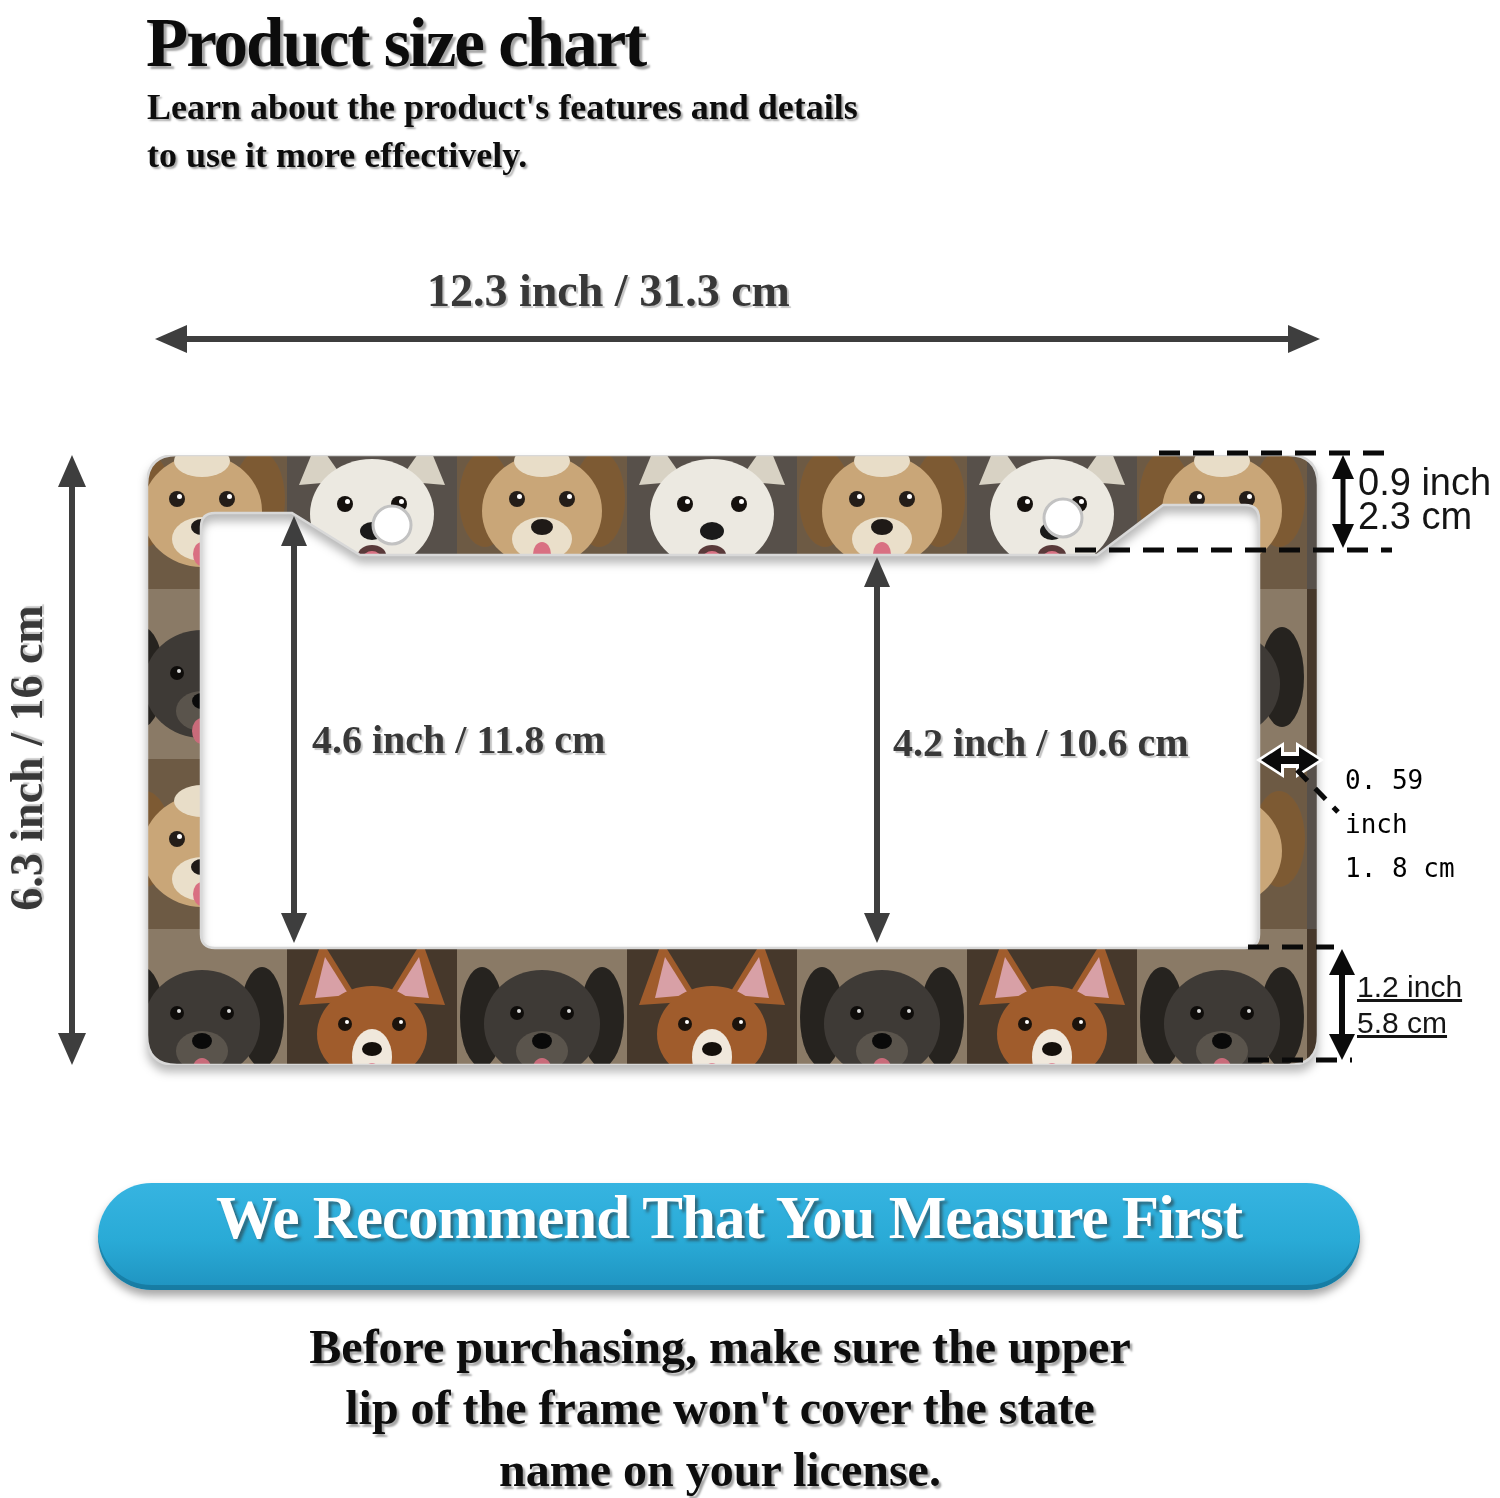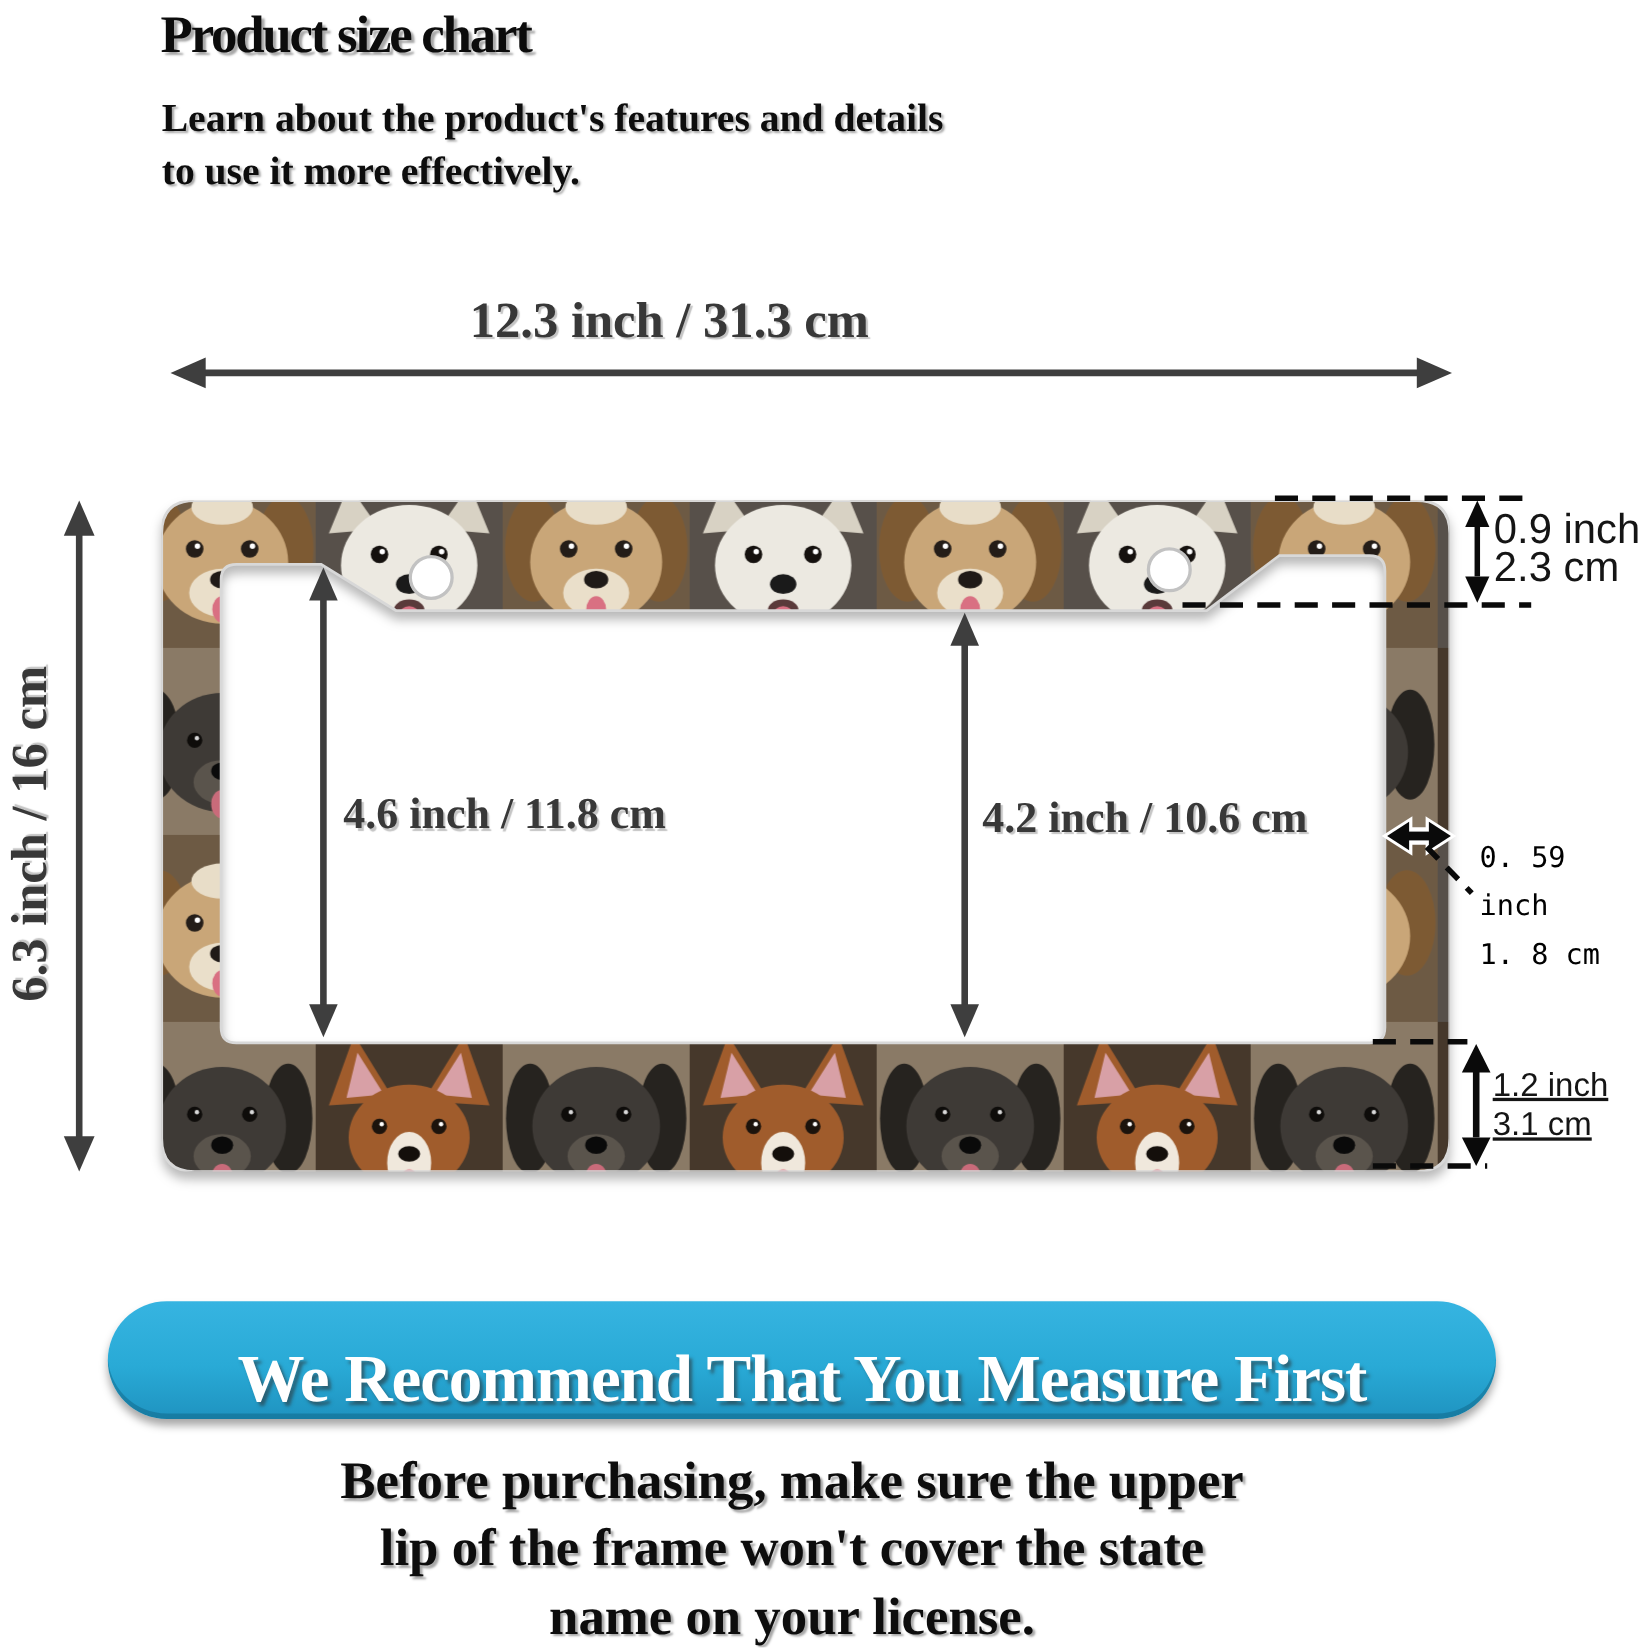--- a/index.html
+++ b/index.html
@@ -1,20 +1,20 @@
 <!DOCTYPE html>
 <html><head>
 <meta charset="utf-8">
 <style>
   html,body{margin:0;padding:0;background:#ffffff;}
   .canvas{position:relative;width:1500px;height:1498px;background:#ffffff;overflow:hidden;
           font-family:"Liberation Serif","DejaVu Serif",serif;}
   .abs{position:absolute;}
 
-  .title{left:146px;top:4px;font-size:48px;font-weight:700;letter-spacing:-2px;color:#0c0c0c;
+  .title{left:146px;top:4px;font-size:69px;font-weight:700;letter-spacing:-2px;color:#0c0c0c;
          text-shadow:3px 3px 2px #a6a6a6;z-index:6;}
   .subtitle{left:147px;top:84px;font-size:36px;font-weight:700;line-height:1.32;color:#0d0d0d;
             text-shadow:2px 2px 2px #a6a6a6;white-space:pre-line;z-index:6;}
 
   .dim{font-weight:700;color:#383838;text-shadow:2px 2px 1px #c4c4c4;white-space:nowrap;z-index:6;}
   .dim-top{left:427px;top:264px;width:600px;text-align:left;font-size:46px;}
   .dim-left{left:-221px;top:729px;width:500px;height:58px;text-align:center;font-size:46px;
             transform:rotate(-90deg);transform-origin:50% 50%;}
   .dim-46{left:312px;top:716px;font-size:40px;}
   .dim-42{left:893px;top:719px;font-size:40px;}
@@ -25,21 +25,21 @@
   .lbl-12{left:1357px;top:969px;font-size:30px;line-height:36px;text-decoration:underline;}
   .lbl-059{left:1345px;top:758px;font-family:"DejaVu Sans Mono","Liberation Mono",monospace;
            font-size:26px;line-height:44px;color:#000;white-space:pre-line;z-index:6;}
 
   .frame-svg{left:147px;top:455px;z-index:2;filter:drop-shadow(0 7px 5px rgba(0,0,0,0.28));}
   .overlay{left:0;top:0;z-index:5;pointer-events:none;}
 
   .banner{left:98px;top:1183px;width:1262px;height:107px;border-radius:54px;
           background:linear-gradient(180deg,#36b4e1 0%,#29aad6 55%,#1f93c0 100%);
           box-shadow:0 6px 8px rgba(0,0,0,0.35), inset 0 -5px 0 rgba(10,80,110,0.35);
-          display:flex;align-items:flex-end;justify-content:center;z-index:6;}
+          display:flex;align-items:flex-start;justify-content:center;z-index:6;}
   .banner-text{font-size:61px;font-weight:700;color:#ffffff;letter-spacing:-1px;
                text-shadow:3px 3px 3px rgba(45,45,45,0.55);white-space:nowrap;}
 
   .note{left:100px;top:1316px;width:1240px;text-align:center;font-size:48px;font-weight:700;
         line-height:1.28;color:#0d0d0d;text-shadow:2.5px 2.5px 2px #a6a6a6;
         white-space:pre-line;z-index:6;}
 
   .dash{stroke:#0a0a0a;stroke-width:5;stroke-dasharray:21 13;}
   .dash-diag{stroke:#0a0a0a;stroke-width:5;stroke-dasharray:15 11;}
   .garrow{stroke:#3e3e3e;stroke-width:6;}
@@ -56,21 +56,21 @@
   <div class="abs subtitle">Learn about the product's features and details
 to use it more effectively.</div>
 
   <div class="abs dim dim-top">12.3 inch / 31.3 cm</div>
   <div class="abs dim dim-left">6.3 inch / 16 cm</div>
   <div class="abs dim dim-46">4.6 inch / 11.8 cm</div>
   <div class="abs dim dim-42">4.2 inch / 10.6 cm</div>
 
   <div class="abs side-label lbl-09"><span>0.9 inch</span><br><span>2.3 cm</span></div>
   <div class="abs lbl-059"><span>0. 59 inch</span><br><span>1. 8 cm</span></div>
-  <div class="abs side-label lbl-12"><span>1.2 inch</span><br><span>3.1 cm</span></div>
+  <div class="abs side-label lbl-12"><span>1.2 inch</span><br><span>5.8 cm</span></div>
 
   <svg class="abs frame-svg" width="1171" height="610" viewBox="0 0 1171 610">
     <defs>
       <pattern id="dogs" width="340" height="340" patternUnits="userSpaceOnUse" patternTransform="translate(-30,-36)">
         <rect width="340" height="340" fill="#5c4a38"></rect>
         <rect x="0" y="0" width="170" height="170" fill="#6d5a44"></rect>
         <rect x="170" y="0" width="170" height="170" fill="#57504a"></rect>
         <rect x="0" y="170" width="170" height="170" fill="#8a7a66"></rect>
         <rect x="170" y="170" width="170" height="170" fill="#46382b"></rect>
 

